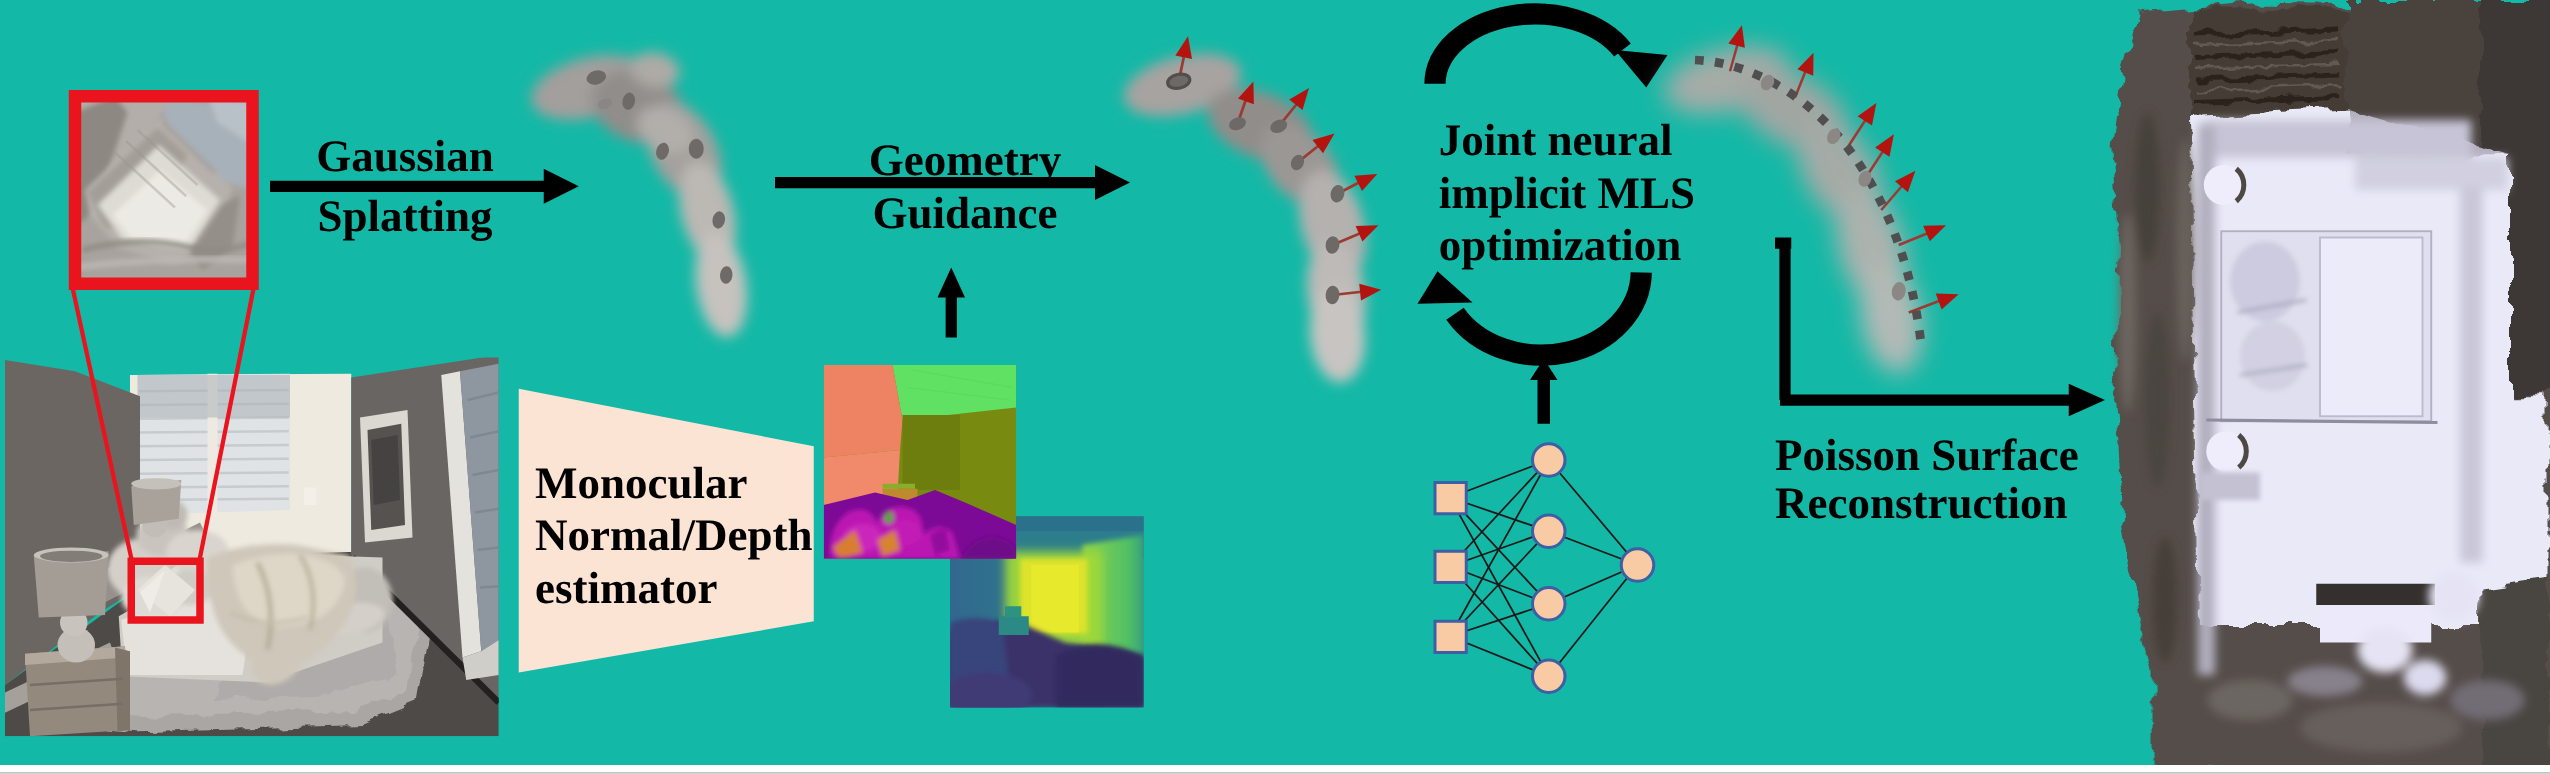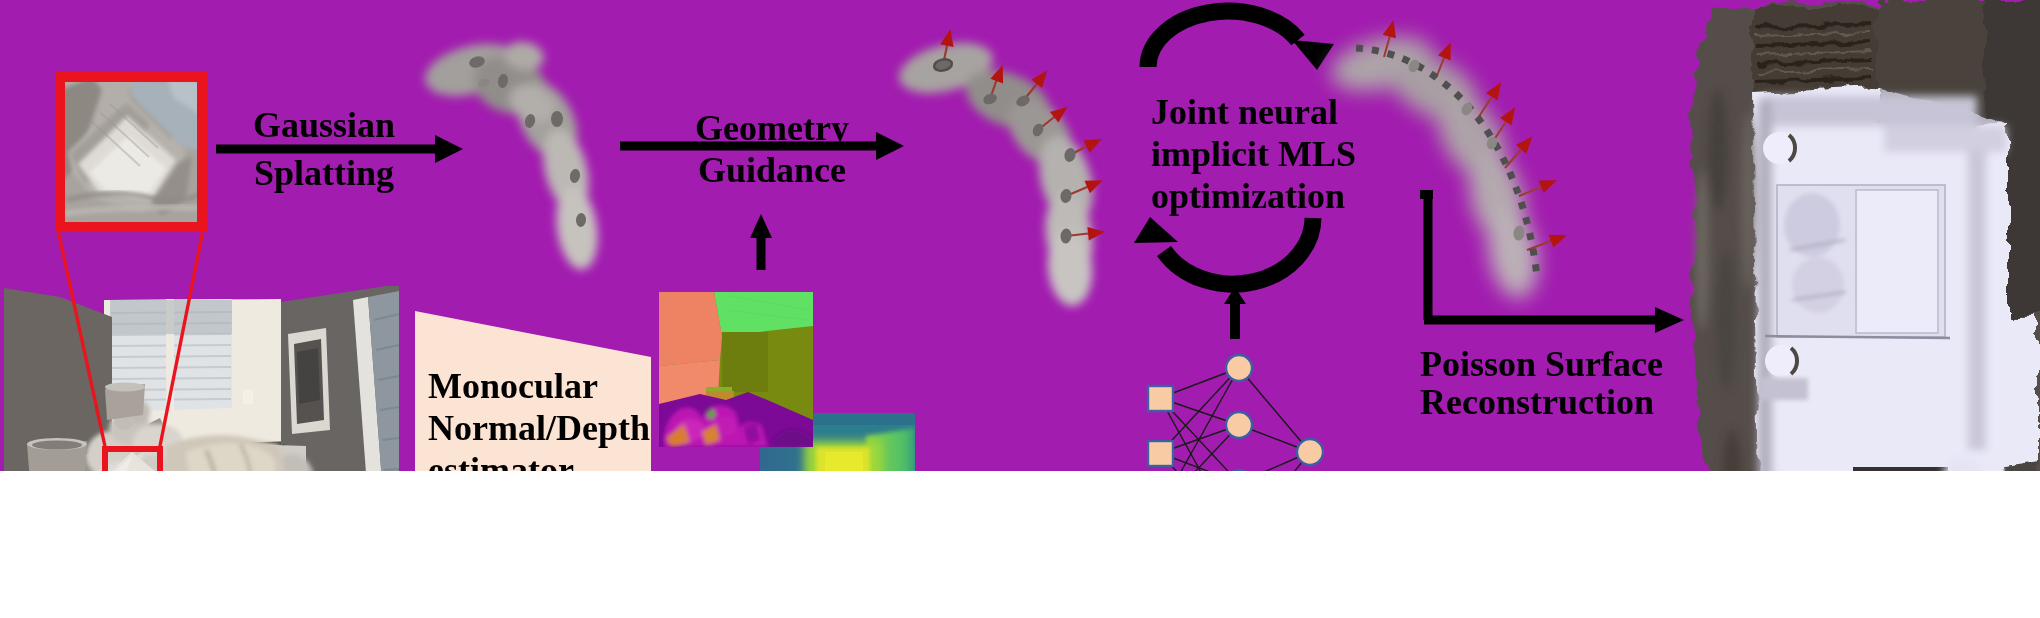--- a/index.html
+++ b/index.html
@@ -1,16 +1,16 @@
 <!DOCTYPE html>
 <html><head>
 <meta charset="utf-8">
 <style>
 html,body{margin:0;padding:0;background:#ffffff;}
-#wrap{position:relative;width:2040px;height:471px;overflow:hidden;background:#a21caf;}
+#wrap{position:relative;width:2040px;height:612px;overflow:hidden;background:#14b8a6;}
 svg{display:block;}
 text{font-family:"Liberation Serif",serif;font-weight:bold;fill:#000;}
 </style>
 </head>
 <body>
 <div id="wrap">
 <svg width="2040" height="618" viewBox="0 0 2040 618" xmlns="http://www.w3.org/2000/svg">
 <defs>
 <filter id="b2" x="-50%" y="-50%" width="200%" height="200%">
           <feGaussianBlur stdDeviation="2"></feGaussianBlur>

